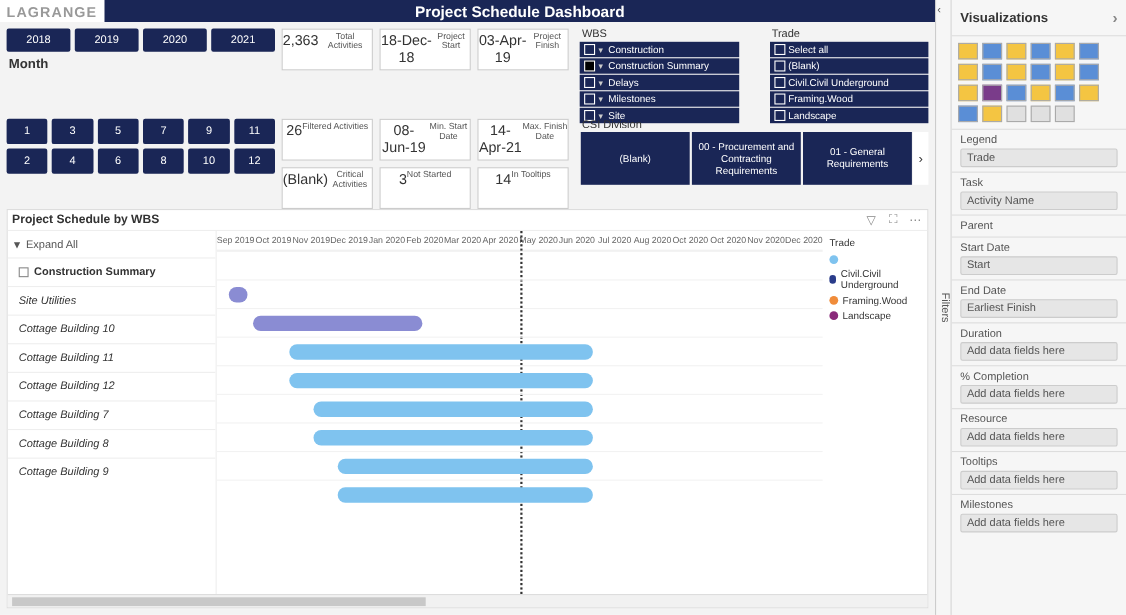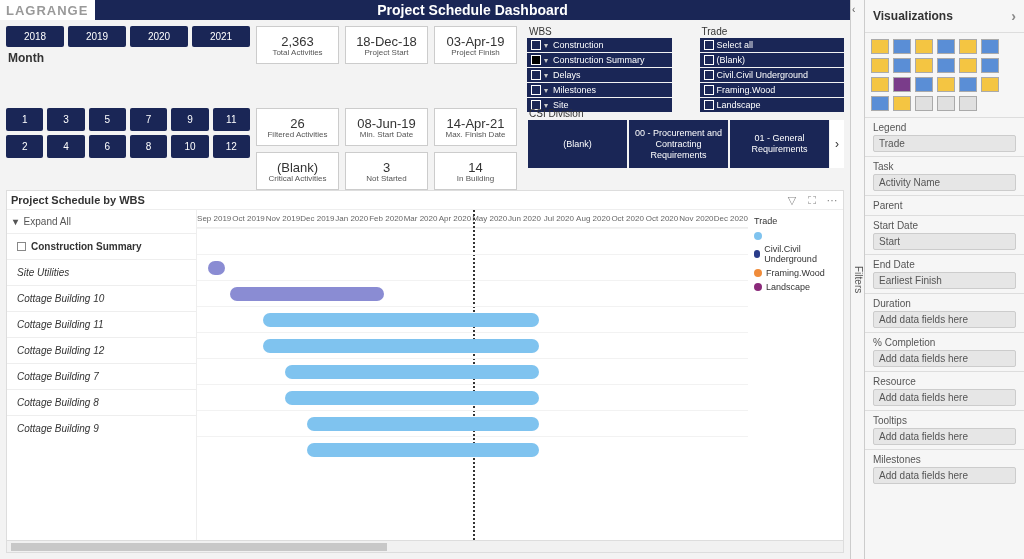--- a/index.html
+++ b/index.html
@@ -8,21 +8,21 @@
 .canvas{flex:1;display:flex;flex-direction:column;background:#f3f3f3;min-width:0}
 .header-row{display:flex;background:#fff;height:20px}
 .brand{width:95px;padding:2px 6px;color:#999;font-weight:700;font-size:13px;letter-spacing:1px;display:flex;align-items:center}
 .title-bar{flex:1;background:#1a2656;color:#fff;text-align:center;font-weight:700;font-size:14px;display:flex;align-items:center;justify-content:center}
 .top-row{display:flex;gap:6px;padding:6px 6px 0 6px;height:88px}
 .left-filters{display:flex;flex-direction:column;gap:4px;width:244px}
 .year-row{display:flex;gap:4px}
 .pill{flex:1;background:#1a2656;color:#fff;text-align:center;padding:5px 0;border-radius:2px;font-size:10px;cursor:pointer}
 .month-label{font-size:12px;font-weight:600;padding-left:2px}
 .cards{display:flex;flex-wrap:wrap;gap:6px;width:265px}
-.card{width:83px;height:38px;background:#fff;border:1px solid #ccc;text-align:center;padding:2px 0;display:flex;flex-direction:column;justify-content:center}
+.card{width:83px;height:38px;background:#fff;border:1px solid #ccc;text-align:center;padding:2px 0;display:flex;flex-direction:row;justify-content:center}
 .card-val{font-size:13px;font-weight:500}
 .card-lbl{font-size:8px;color:#555;margin-top:-1px}
 .slicers{flex:1;display:flex;flex-direction:column;gap:0;min-width:0}
 .slicer-row{display:flex;gap:28px}
 .slicer{flex:1;display:flex;flex-direction:column;min-width:0}
 .slicer-title{font-size:10px;padding:0 2px 1px 2px}
 .slicer-item{background:#1a2656;color:#fff;font-size:9px;padding:2px 4px;margin-bottom:1px;display:flex;align-items:center;gap:3px;cursor:pointer}
 .slicer-item.sel::before{content:"";width:8px;height:8px;background:#000;display:inline-block}
 .slicer-item::before{content:"";width:8px;height:8px;border:1px solid #fff;display:inline-block}
 .chev{color:#ccc;font-size:8px;margin-right:2px}
@@ -188,21 +188,21 @@
         <div class="card">
             <div class="card-val">(Blank)</div>
             <div class="card-lbl">Critical Activities</div>
           </div>
         <div class="card">
             <div class="card-val">3</div>
             <div class="card-lbl">Not Started</div>
           </div>
         <div class="card">
             <div class="card-val">14</div>
-            <div class="card-lbl">In Building</div>
+            <div class="card-lbl">In Tooltips</div>
           </div>
       </div>
       <div class="csi-block">
         <div class="slicer-title">CSI Division</div>
         <div class="csi-items">
           <div class="csi-item">(Blank)</div>
           <div class="csi-item">00 - Procurement and Contracting Requirements</div>
           <div class="csi-item">01 - General Requirements</div>
           <div class="csi-next">›</div>
         </div>

